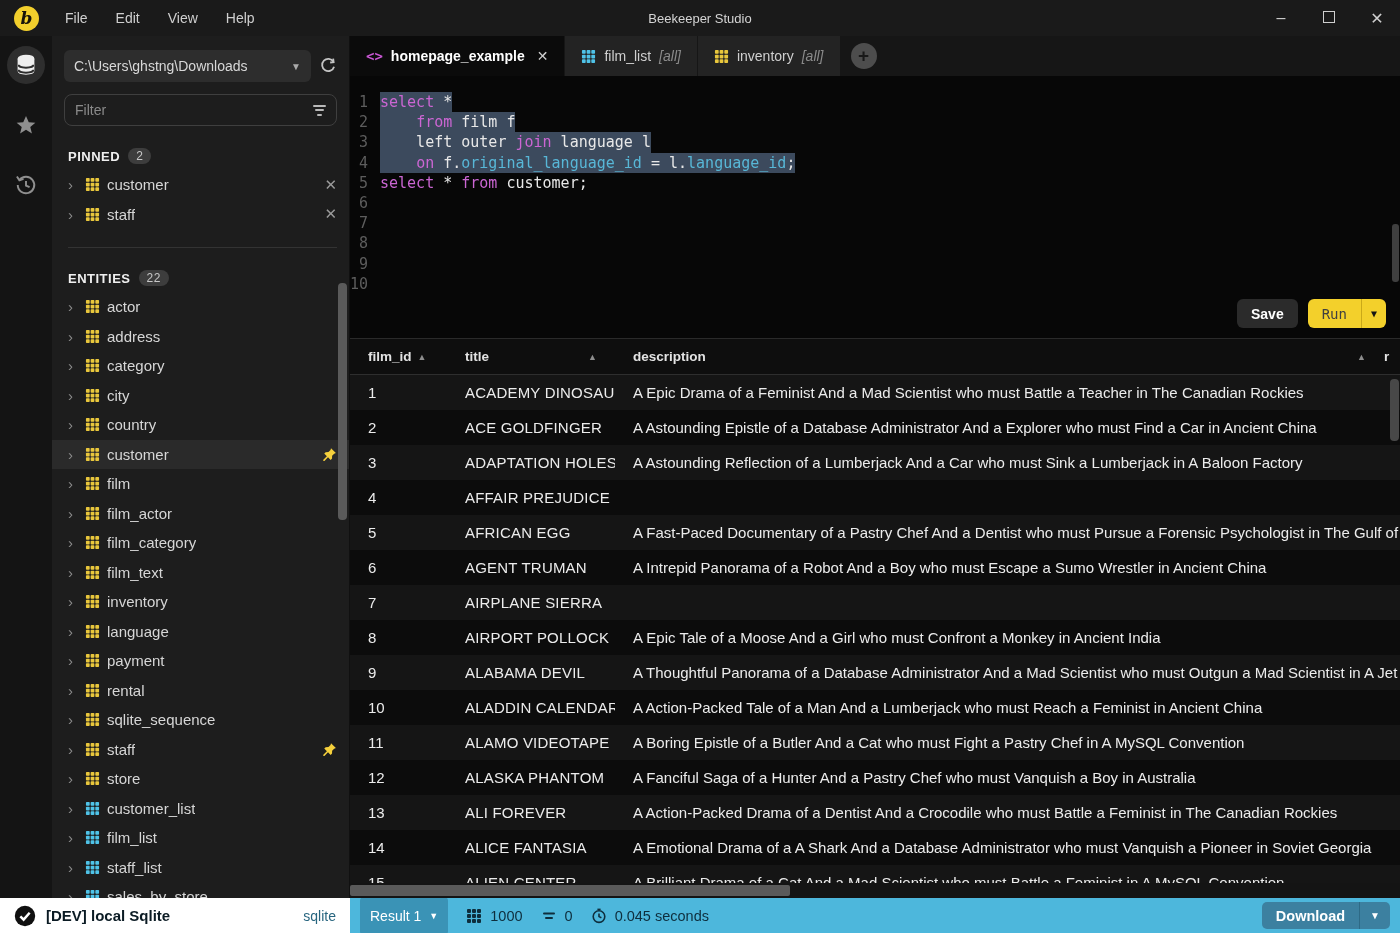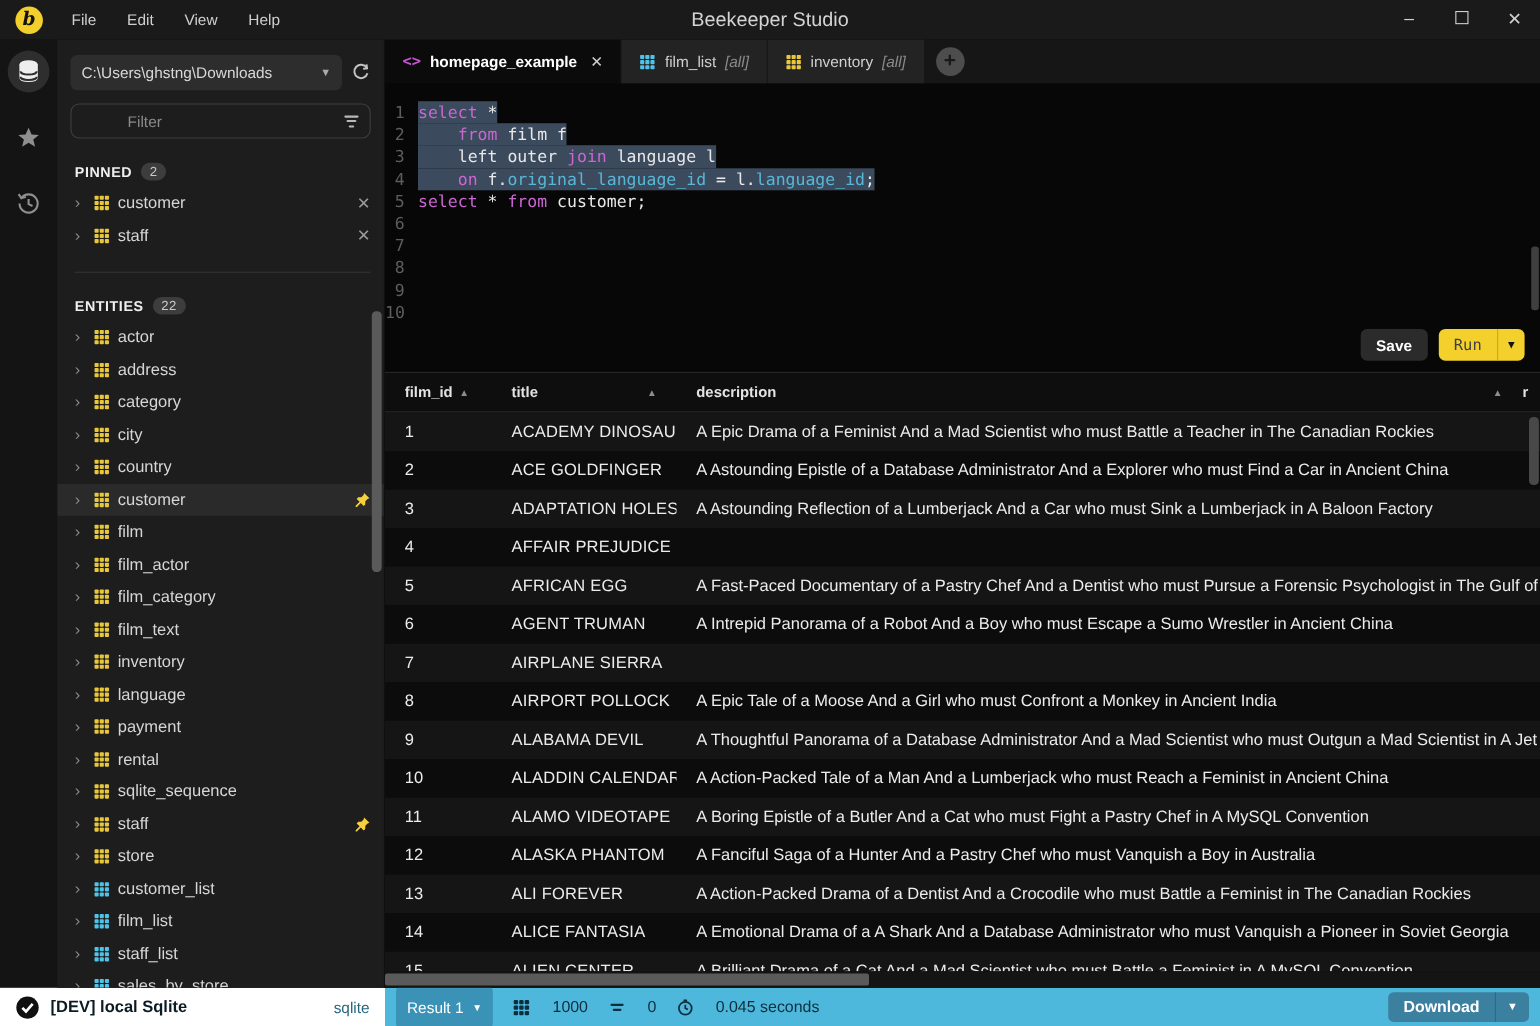--- a/index.html
+++ b/index.html
@@ -9,21 +9,21 @@
 
   
   .topbar { height:36px; background:#1a1a1a; display:flex; align-items:center;
     padding:0 14px; flex:0 0 36px; position:relative; }
   .logo { width:25px; height:25px; border-radius:50%; background:#f2cf2c; color:#15120a;
     font-weight:bold; font-size:17px; display:flex; align-items:center; justify-content:center;
     font-family:"DejaVu Serif", serif; font-style:italic; }
   .menus { display:flex; gap:8px; margin-left:16px; }
   .menus span { color:#cfcfcf; font-size:14px; padding:4px 10px; cursor:default; }
   .win-title { position:absolute; left:0; right:0; text-align:center; color:#d4d4d4;
-    font-size:18px; pointer-events:none; }
+    font-size:13px; pointer-events:none; }
   .winctl { margin-left:auto; display:flex; gap:30px; align-items:center; z-index:2; }
   .winctl .wc { color:#cfcfcf; font-size:16px; width:18px; text-align:center; }
   .wc-max { width:12px; height:12px; border:1.5px solid #cfcfcf; display:inline-block; }
 
   
   .middle { flex:1 1 auto; display:flex; min-height:0; }
   .iconstrip { width:52px; background:#141414; display:flex; flex-direction:column;
     align-items:center; padding-top:10px; gap:22px; flex:0 0 52px; }
   .strip-btn { width:38px; height:38px; border-radius:50%; display:flex; align-items:center;
     justify-content:center; }
@@ -32,21 +32,21 @@
   .sidebar { width:298px; background:#1d1d1d; flex:0 0 298px; position:relative;
     display:flex; flex-direction:column; overflow:hidden; border-right:1px solid #101010; }
   .conn-row { display:flex; align-items:center; margin:14px 12px 0 12px; gap:8px; }
   .conn-select { flex:1; background:#2d2d2d; border-radius:6px; height:32px; display:flex;
     align-items:center; padding:0 10px; color:#d8d8d8; font-size:14px; min-width:0; }
   .conn-select .path { white-space:nowrap; overflow:hidden; flex:1; }
   .conn-select .caret { color:#aaa; font-size:10px; margin-left:6px; }
   .filter-row { margin:12px 12px 0 12px; border:1px solid #3f3f3f; border-radius:8px;
     height:32px; display:flex; align-items:center; padding:0 10px; }
   .filter-row input { background:transparent; border:none; outline:none; color:#737373;
-    font-size:14px; flex:1;margin-left:41px; }
+    font-size:14px; flex:1; }
   .filter-row input::placeholder { color:#8a8a8a; }
   .funnel span { display:block; height:2px; background:#b9b9b9; margin:2.5px 0; border-radius:1px;}
   .funnel .f1{width:13px;} .funnel .f2{width:9px; margin-left:2px;} .funnel .f3{width:5px; margin-left:4px;}
 
   .section-head { display:flex; align-items:center; gap:8px; margin:22px 12px 6px 16px;
     color:#efefef; font-size:13px; font-weight:bold; letter-spacing:.5px; }
   .badge { background:#3d3d3d; color:#c8c8c8; font-weight:normal; font-size:12px;
     border-radius:9px; padding:1px 8px; }
   .divider { border-top:1px solid #333; margin:18px 12px 0 16px; }
   .tree-item { height:29.5px; display:flex; align-items:center; padding:0 12px 0 16px;
@@ -114,21 +114,21 @@
   .sb-left { width:350px; flex:0 0 350px; background:#ffffff; display:flex; align-items:center;
     padding:0 14px; gap:10px; color:#0b1b24; }
   .sb-left .conn-name { font-weight:bold; font-size:15px; }
   .sb-left .conn-type { margin-left:auto; color:#27657f; font-size:14px; }
   .sb-right { flex:1; background:#4db7dc; display:flex; align-items:center; padding:0 10px;
     gap:18px; color:#0e2e3d; }
   .result-btn { background:#3a93b6; color:#fff; border:none; border-radius:4px; height:38px;
     padding:0 10px; font-size:14px; display:flex; align-items:center; gap:8px;
     font-family:"Liberation Sans", sans-serif; }
   .result-btn .caret { font-size:9px; }
-  .stat { display:flex; align-items:center; gap:20px; font-size:14.5px; }
+  .stat { display:flex; align-items:center; gap:8px; font-size:14.5px; }
   .dl-btn { margin-left:auto; display:flex; background:#3c80a0; border-radius:5px; height:27px;
     overflow:hidden; color:#fff; }
   .dl-btn .dlab { padding:0 14px; display:flex; align-items:center; font-weight:bold; font-size:14.5px;
     border-right:1px solid #2e6a86; }
   .dl-btn .dcaret { padding:0 10px; display:flex; align-items:center; font-size:10px; }
   svg { display:block; }
 </style>
 </head>
 <body>
 

